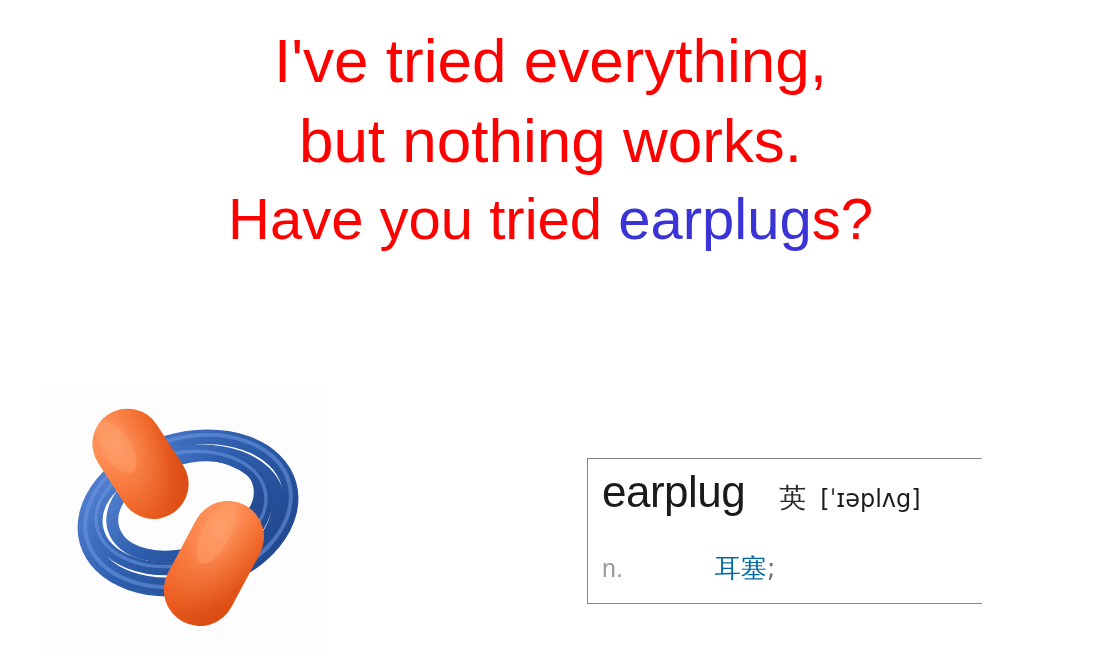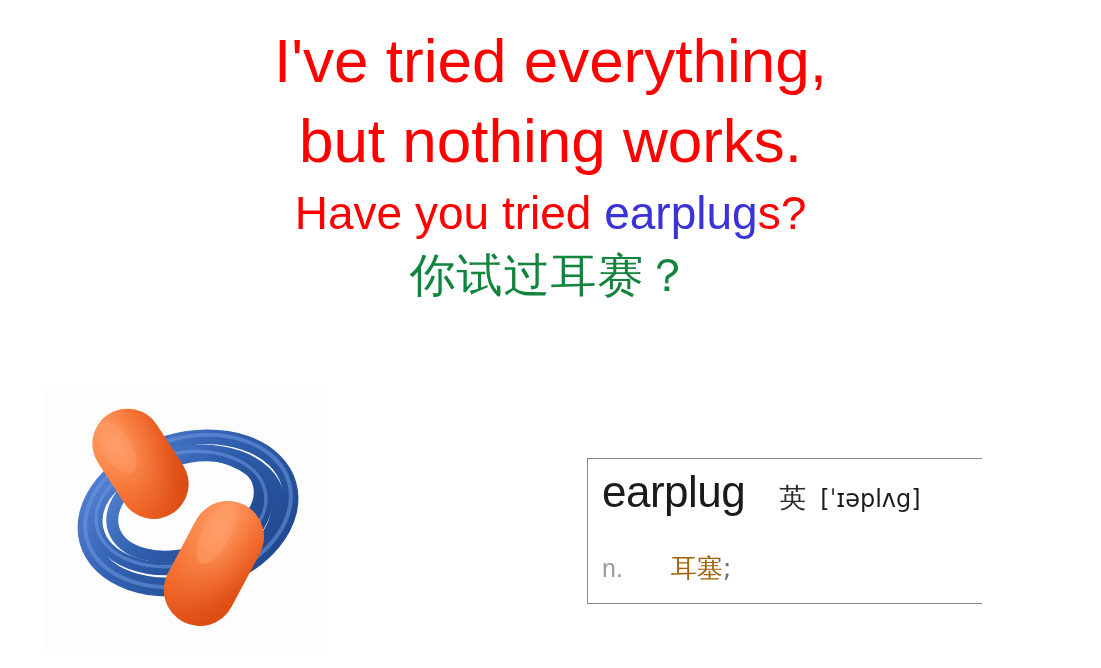--- a/index.html
+++ b/index.html
@@ -45,21 +45,21 @@
     font-weight: 400;
     font-size: 49px;
     letter-spacing: 1px;
     color: #12843e;
   }
   .line-zh-1 { margin: 12px 0 0 0; }
   .line-zh-2 { margin: 16px 0 0 0; font-size: 46px; }
   .line-q {
     font-family: "Liberation Sans", sans-serif;
     font-weight: 400;
-    font-size: 46px;
+    font-size: 58px;
     color: #ff0000;
     margin: 18px 0 0 0;
   }
   .word-blue { color: #3a33d6; }
   .word-red  { color: #ff0000; }
 
   
   .photo {
     position: absolute;
     left: 45px;
@@ -117,40 +117,39 @@
     white-space: nowrap;
   }
   .dict-pos {
     font-family: "Liberation Sans", sans-serif;
     font-size: 25px;
     color: #9a9a9a;
   }
   .dict-def {
     font-family: "DejaVu Sans", sans-serif;
     font-size: 26px;
-    color: #a16207;
-    margin-left: 48px;
+    color: #0369a1;
+    margin-left: 92px;
   }
   .dict-def-punct { color: #6f6f6f; }
 </style>
 </head>
 <body>
 
 <div id="slide">
 
   <div class="text-stack">
 
     <div class="line line-en line-en-1">I've tried everything,</div>
 
     <div class="line line-en line-en-2">but nothing works.</div>
 
 
     <div class="line line-q"><span>Have you tried </span><span class="word-blue">earplug</span><span class="word-red">s?</span></div>
 
-    <div class="line line-zh line-zh-2">你试过耳赛？</div>
   </div>
 
   <div class="photo">
     <svg width="281" height="270" viewBox="0 0 281 270">
       <defs>
         <linearGradient id="cordGrad" x1="0" y1="0" x2="1" y2="1">
           <stop offset="0%" stop-color="#5a86d8"></stop>
           <stop offset="45%" stop-color="#2f5fae"></stop>
           <stop offset="100%" stop-color="#1e4489"></stop>
         </linearGradient>

